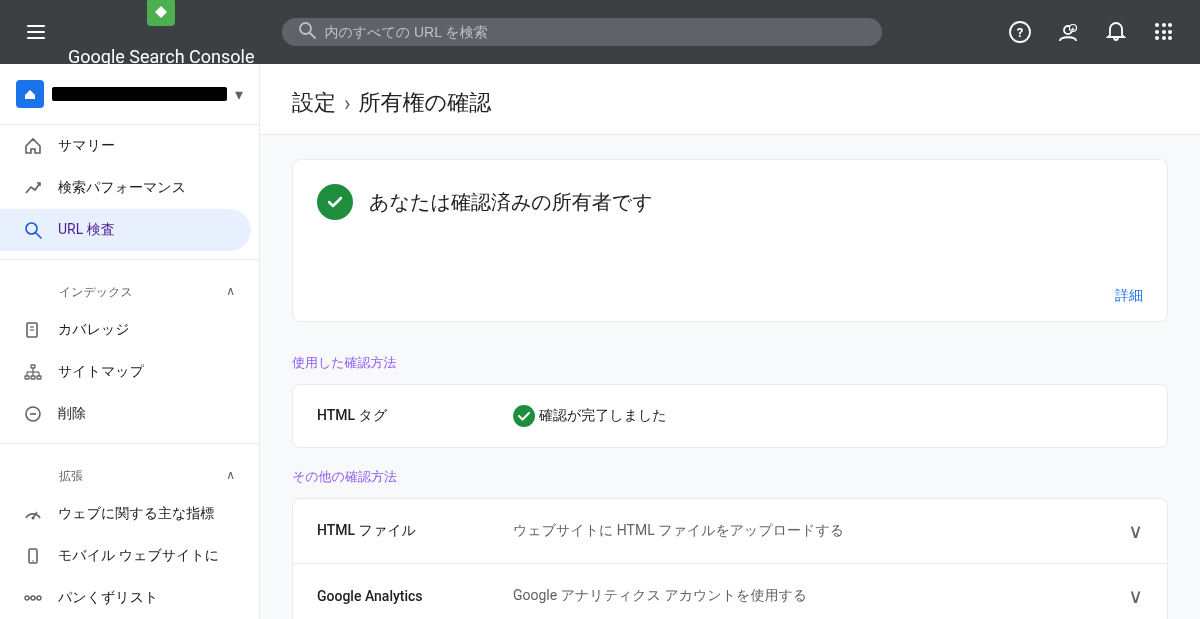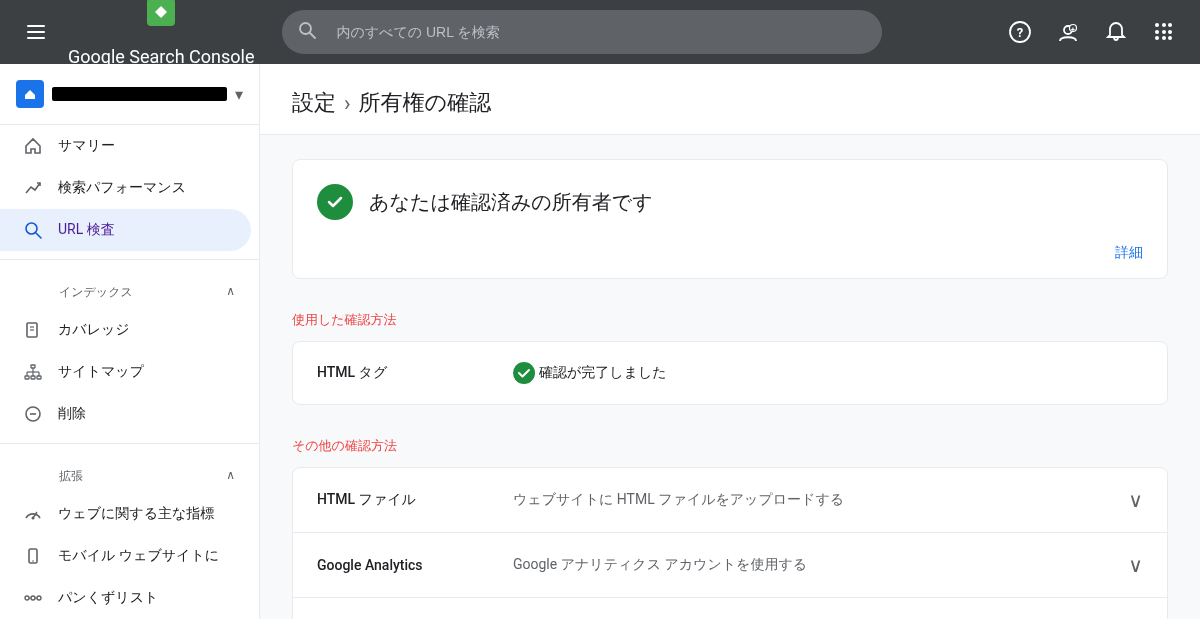--- a/index.html
+++ b/index.html
@@ -40,22 +40,22 @@
       flex: 1;
       max-width: 600px;
       margin-left: 16px;
     }
     .nav-search-inner {
       display: flex;
       align-items: center;
       background: #5f6368;
       border-radius: 24px;
       padding: 0 16px;
-      height: 44px;
-      gap: 20px;
+      height: 28px;
+      gap: 8px;
     }
     .nav-search-inner input {
       background: transparent;
       border: none;
       outline: none;
       color: #fff;
       font-size: 14px;
       flex: 1;
     }
     .nav-search-inner input::placeholder { color: #bdc1c6; }
@@ -217,35 +217,36 @@
     .verification-detail-row {
       display: flex;
       justify-content: flex-end;
       padding: 8px 24px 16px;
     }
     .detail-link {
       color: #1a73e8;
       font-size: 14px;
       cursor: pointer;
       text-decoration: none;
+      margin-top: 43px;
     }
 
     
     .section-label {
       font-size: 13px;
-      color: #ef4444;
+      color: #8b5cf6;
       padding: 8px 0 12px;
     }
 
     
     .method-card {
       background: #fff;
       border: 1px solid #e8eaed;
       border-radius: 8px;
-      margin-bottom: 24px;
+      margin-bottom: 12px;
       overflow: hidden;
     }
     .method-row {
       display: flex;
       align-items: center;
       padding: 20px 24px;
       border-bottom: 1px solid #e8eaed;
       gap: 16px;
     }
     .method-row:last-child { border-bottom: none; }

